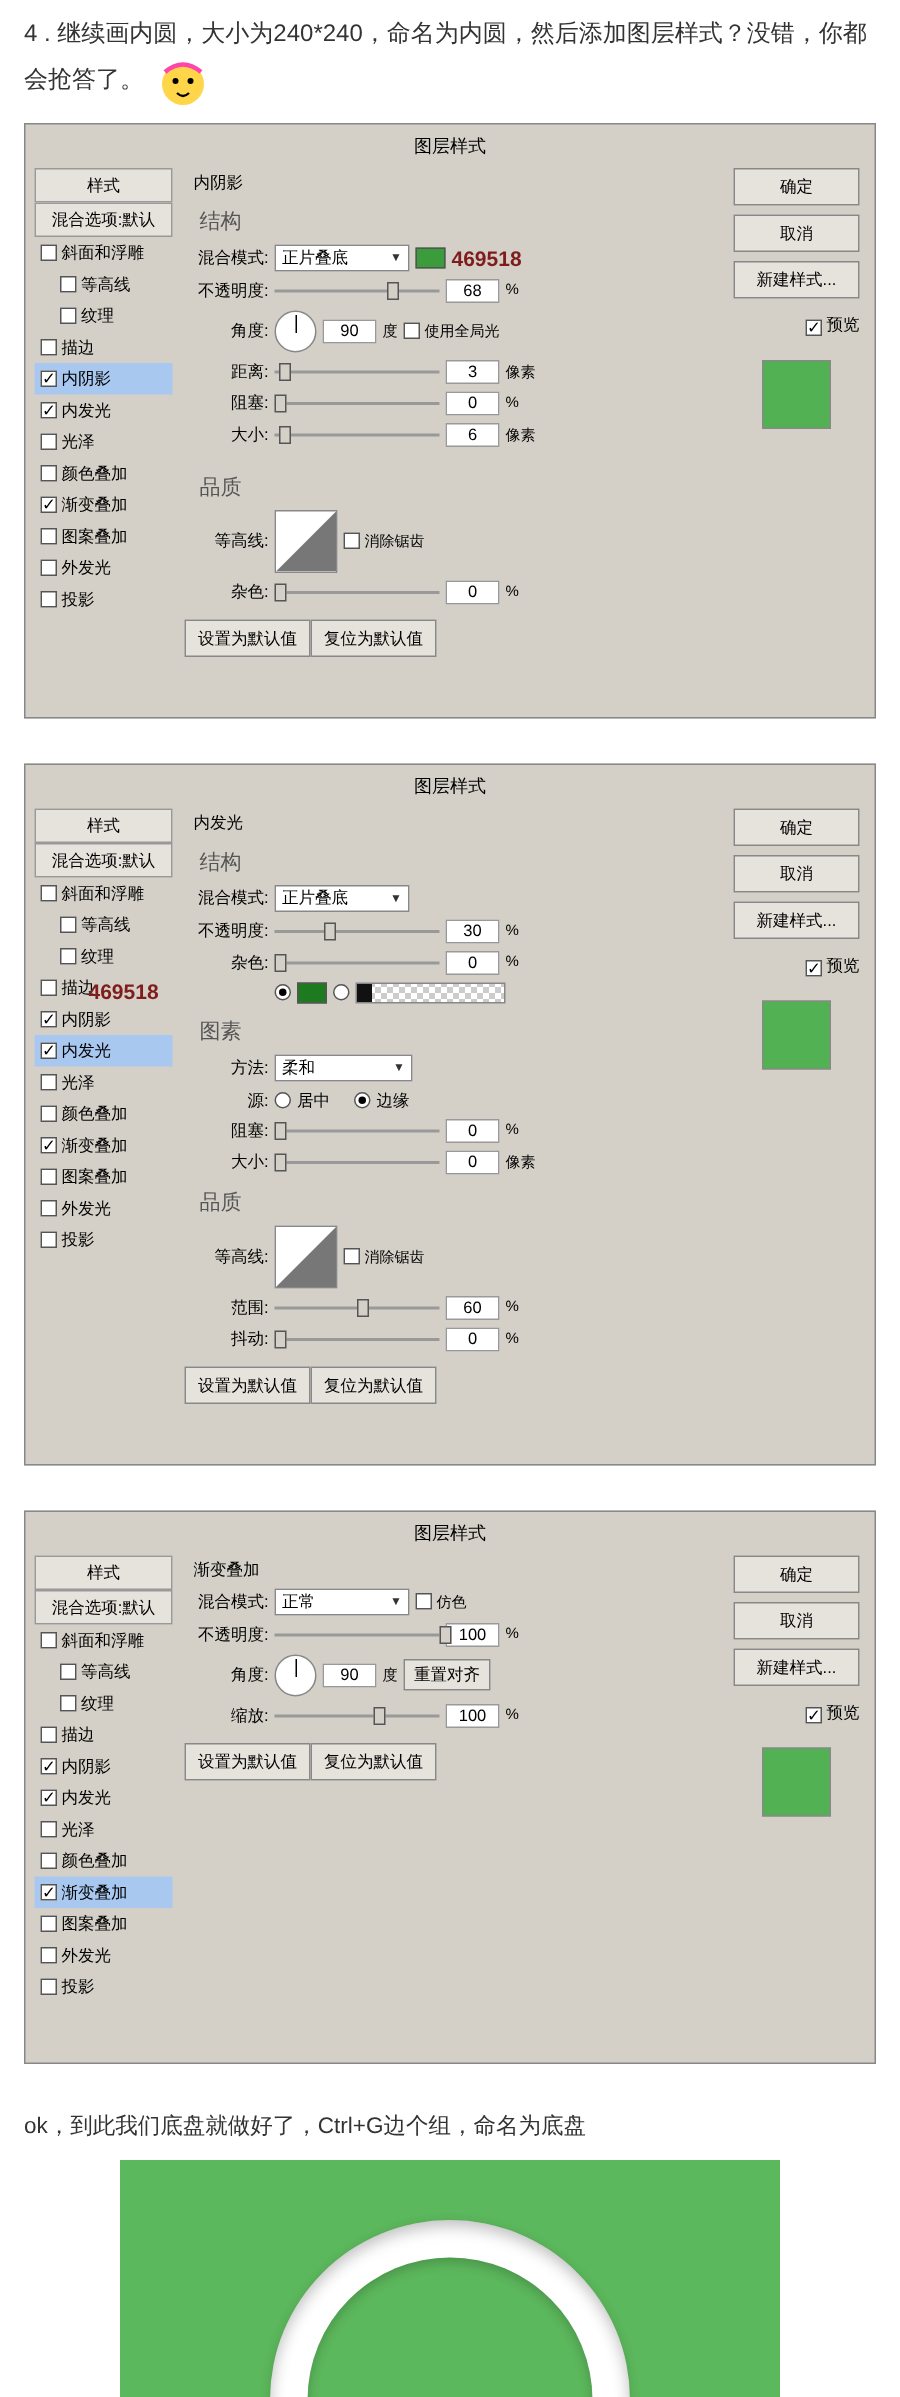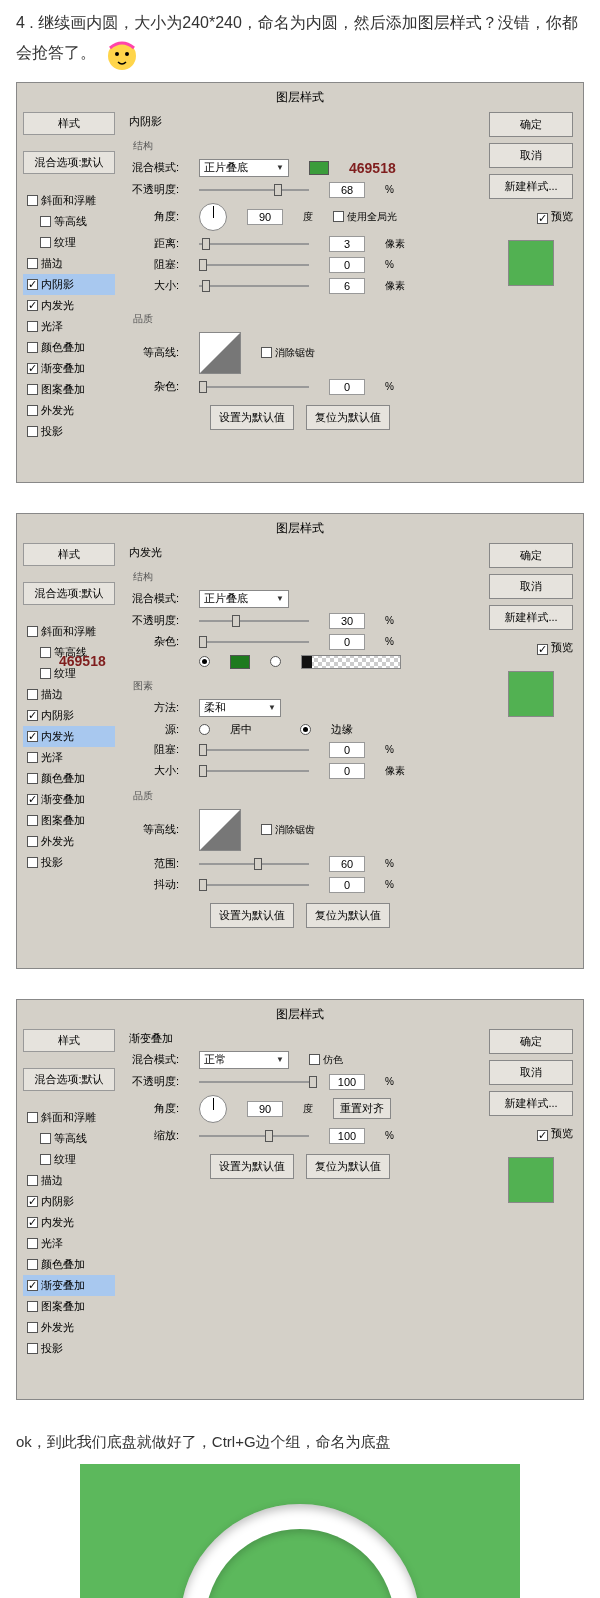--- a/index.html
+++ b/index.html
@@ -5,45 +5,45 @@
 * { margin:0; padding:0; box-sizing:border-box; }
 body { background:#fff; width:600px; font-family:"Microsoft YaHei",Arial,sans-serif; color:#333; font-size:13px; }
 .page { padding:10px 16px; }
 .instr { font-size:16px; color:#333; line-height:1.6; margin-bottom:6px; }
 .emoji { display:inline-block; width:36px; height:36px; vertical-align:middle; margin-left:4px; }
 .emoji svg { width:100%; height:100%; }
 .dlg { background:#d4d0c8; border:1px solid #888; margin:10px 0 30px 0; position:relative; font-size:11px; color:#000; }
 .dlg-title { text-align:center; padding:6px 0; font-size:12px; color:#000; }
 .dlg-body { display:flex; padding:0 6px 40px 6px; }
 .sidebar { width:92px; }
-.side-head { border:1px solid #999; background:#e6e3dd; text-align:center; padding:3px 0; font-size:11px; margin-bottom:16px; }
+.side-head { border:1px solid #999; background:#e6e3dd; text-align:center; padding:3px 0; font-size:11px; margin-bottom:0; }
 .side-item { display:flex; align-items:center; padding:3px 4px; font-size:11px; gap:3px; }
 .side-item.sel { background:#a8c8ef; }
 .cb { width:11px; height:11px; border:1px solid #555; background:#fff; display:inline-block; flex-shrink:0; position:relative; }
 .cb.chk::after { content:"✓"; position:absolute; top:-2px; left:0; font-size:11px; color:#000; }
 .center { flex:1; padding:0 8px; }
 .sec-title { font-size:11px; margin:2px 0 4px 6px; }
-.sub-title { font-size:10px; color:#555; margin:10px 0 6px 10px; }
-.row { display:flex; align-items:center; margin:5px 0; gap:20px; font-size:11px; }
+.sub-title { font-size:14px; color:#555; margin:10px 0 6px 10px; }
+.row { display:flex; align-items:center; margin:5px 0; gap:4px; font-size:11px; }
 .row .lbl { width:56px; text-align:right; color:#000; }
 .dd { height:18px; border:1px solid #888; background:#fff; display:flex; align-items:center; justify-content:space-between; padding:0 4px; font-size:11px; }
 .dd::after { content:"▼"; font-size:8px; color:#333; }
 .sw { width:20px; height:14px; border:1px solid #555; display:inline-block; }
 .slider { height:14px; position:relative; display:flex; align-items:center; }
 .slider-track { height:2px; background:#999; width:100%; position:relative; }
 .slider-thumb { position:absolute; top:-5px; width:8px; height:12px; background:#d4d0c8; border:1px solid #555; }
 .num { width:36px; height:16px; border:1px solid #999; background:#fff; display:inline-flex; align-items:center; justify-content:center; font-size:11px; }
 .unit { font-size:10px; }
 .angle-dial { width:28px; height:28px; border:1px solid #888; border-radius:50%; background:#fff; position:relative; }
 .angle-dial::after { content:""; position:absolute; width:1px; height:12px; background:#000; top:2px; left:50%; transform-origin:bottom; }
 .chk-inline { display:flex; align-items:center; gap:3px; font-size:10px; }
 .contour-box { width:42px; height:42px; border:1px solid #888; background:#fff; position:relative; overflow:hidden; }
 .contour-box svg { width:100%; height:100%; }
 .btn { border:1px solid #888; background:#e6e3dd; text-align:center; padding:4px 8px; font-size:11px; }
-.bot-btns { display:flex; gap:12px; justify-content:center; margin-top:10px; }
+.bot-btns { display:flex; gap:0; margin-top:10px; }
 .rcol { width:92px; display:flex; flex-direction:column; gap:6px; padding:0 4px; }
 .prev-cb { display:flex; align-items:flex-end; gap:3px; justify-content:flex-end; font-size:11px; margin-top:4px; }
 .prev-sw { width:46px; height:46px; border:1px solid #888; margin:10px auto; }
 .watermark { color:#7f1d1d; font-size:14px; font-weight:bold; position:absolute; }
 .radio { width:11px; height:11px; border:1px solid #555; border-radius:50%; background:#fff; display:inline-block; position:relative; }
 .radio.on::after { content:""; position:absolute; width:5px; height:5px; background:#000; border-radius:50%; top:2px; left:2px; }
 .grad-strip { height:14px; border:1px solid #888; width:100px; background:linear-gradient(90deg,#111 0%,#111 10%,transparent 10%),repeating-conic-gradient(#ccc 0 25%,#fff 0 50%) 0/8px 8px; }
 .result { width:440px; margin:10px auto 0; background:#5cb85c; padding:40px; display:flex; justify-content:center; }
 .ring { width:240px; height:240px; border-radius:50%; background:#fff; box-shadow:inset 0 4px 10px rgba(0,0,0,.25),0 2px 8px rgba(0,0,0,.15); display:flex; align-items:center; justify-content:center; }
 .ring-inner { width:190px; height:190px; border-radius:50%; background:#5cb85c; box-shadow:inset 0 3px 8px rgba(0,0,0,.2); }
@@ -313,21 +313,21 @@
           <span class="watermark" style="position:absolute;left:-64px;top:-2px">469518</span>
           <span class="lbl"></span>
           <span class="radio on"></span>
           <span class="sw" style="background:#1e7a1e"></span>
           <span class="radio"></span>
           <span class="grad-strip"></span>
         </div>
         <div class="sub-title">图素</div>
         <div class="row">
           <span class="lbl">方法:</span>
-          <div class="dd" style="width:82px">柔和</div>
+          <div class="dd" style="width:92px">柔和</div>
         </div>
         <div class="row">
           <span class="lbl">源:</span>
           <span class="radio"></span>
             <span>居中</span>
           <span style="width:8px"></span>
           <span class="radio on"></span>
             <span>边缘</span>
         </div>
         <div class="row">

